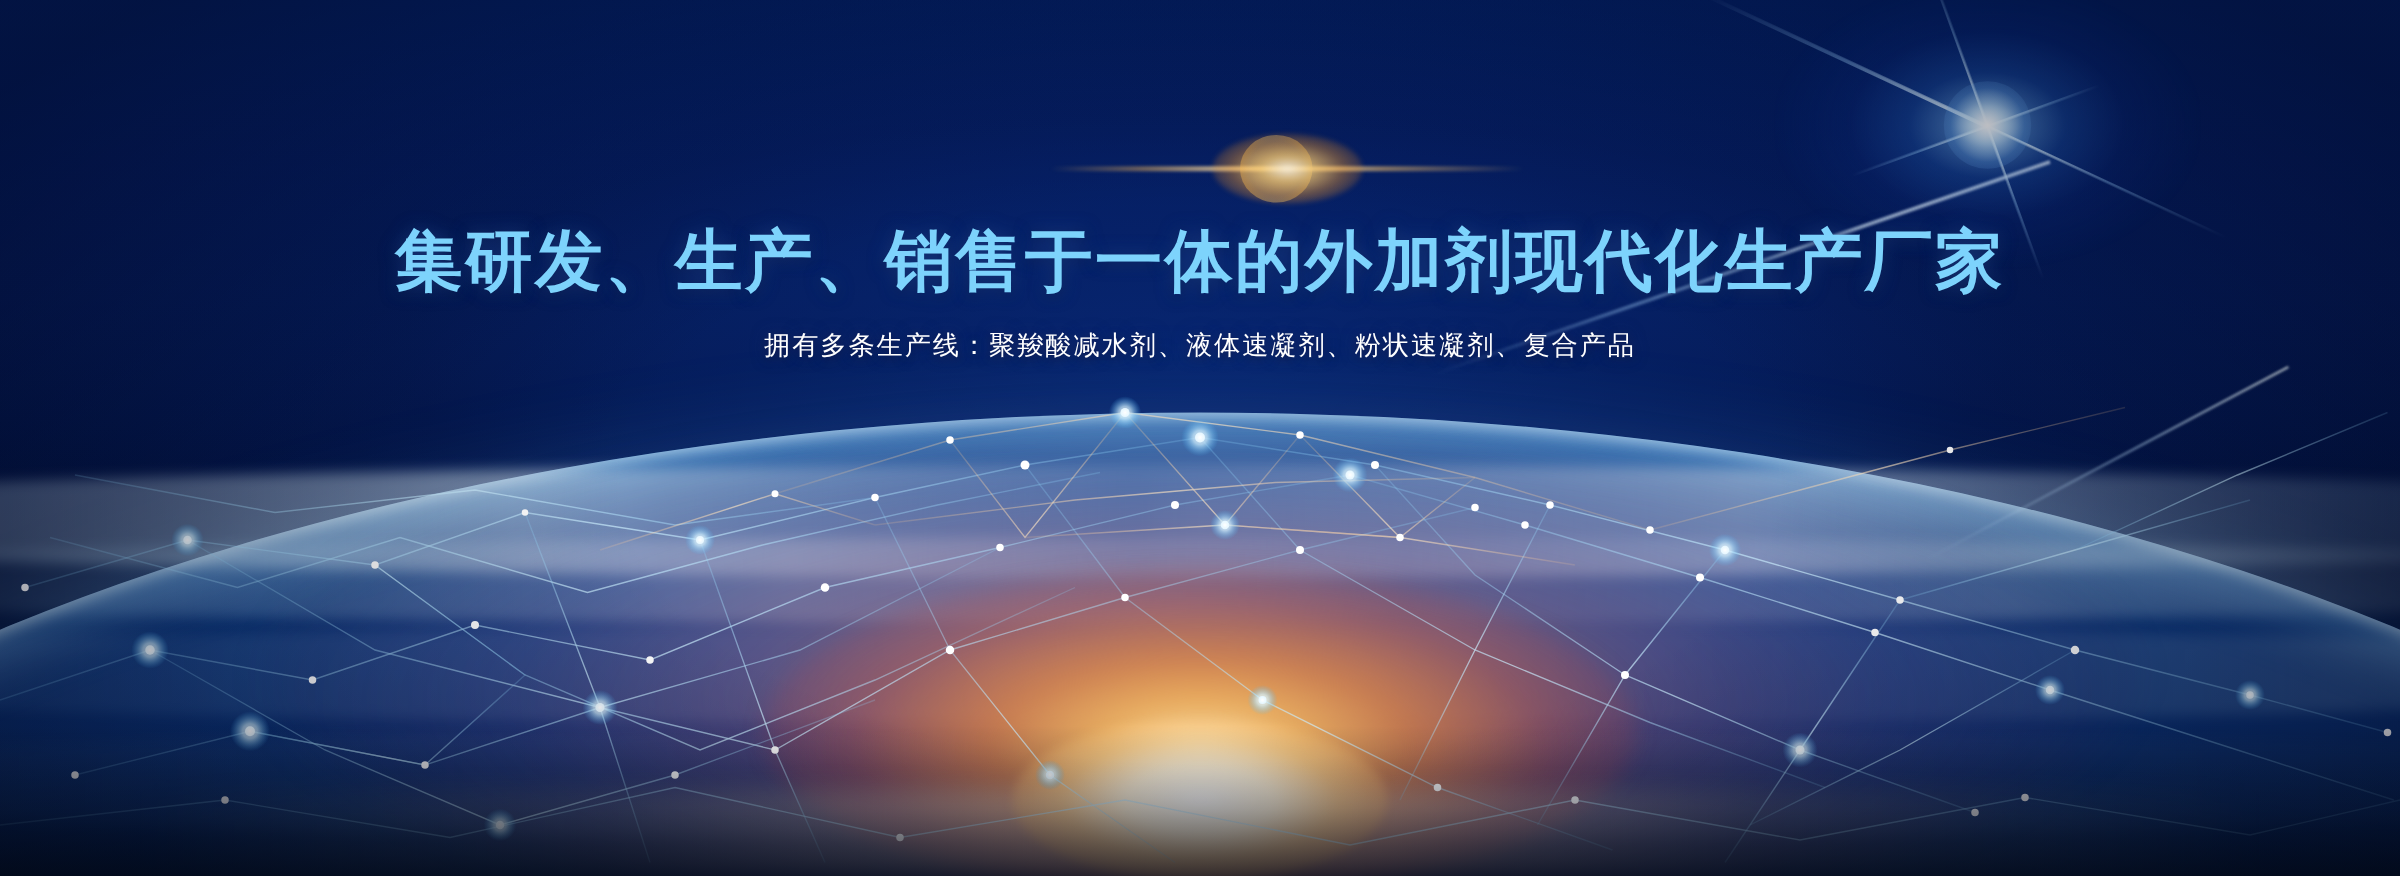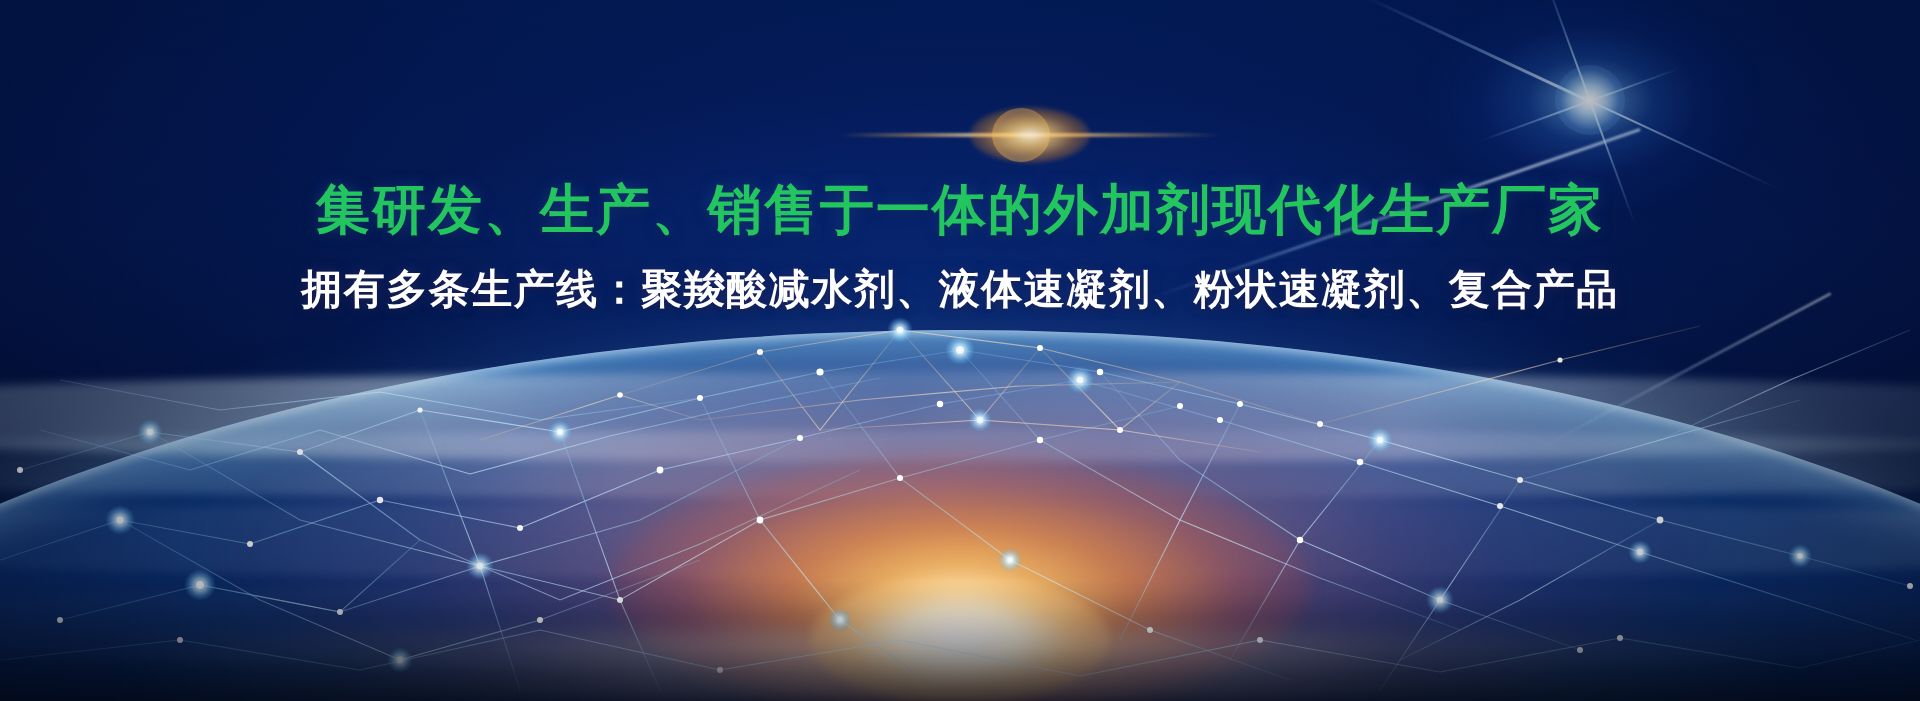--- a/index.html
+++ b/index.html
@@ -362,36 +362,36 @@
   
   .copy {
     position: absolute;
     left: 0; right: 0;
     top: 178px;
     text-align: center;
     z-index: 20;
   }
   .headline {
     margin: 0;
-    color: #22c55e;
+    color: #7dd3fc;
     font-size: 54px;
     line-height: 1.18;
     font-weight: 700;
     letter-spacing: 2px;
     text-shadow:
       0 0 14px rgba(40,90,190,0.55),
       0 2px 10px rgba(0,0,0,0.45);
     white-space: nowrap;
   }
   .subhead {
     margin: 22px 0 0 0;
     color: #ffffff;
-    font-size: 41px;
+    font-size: 21px;
     line-height: 1.25;
-    font-weight: 700;
+    font-weight: 400;
     letter-spacing: 1.5px;
     text-shadow:
       0 0 12px rgba(60,60,140,0.55),
       0 2px 8px rgba(0,0,0,0.45);
     white-space: nowrap;
   }
 </style>
 </head>
 <body>
 

